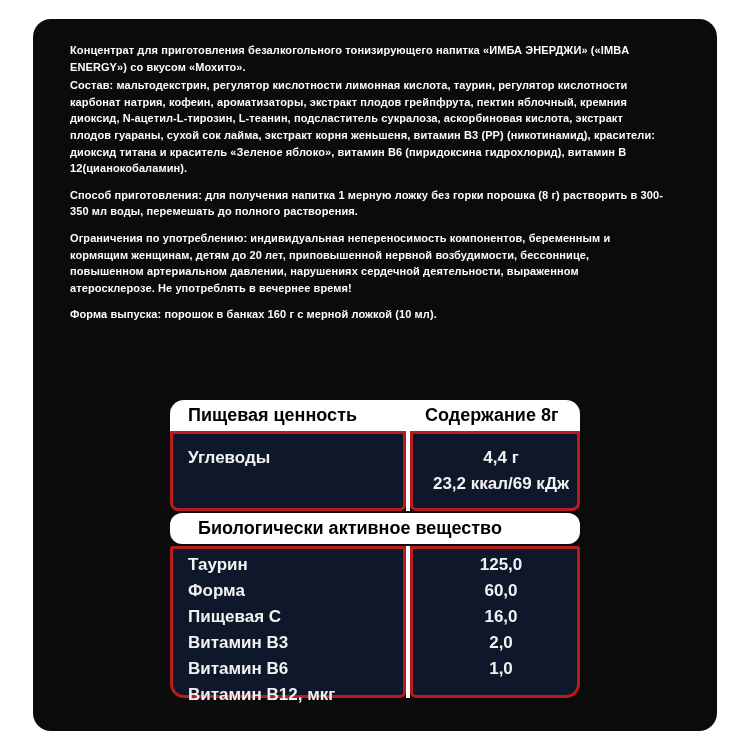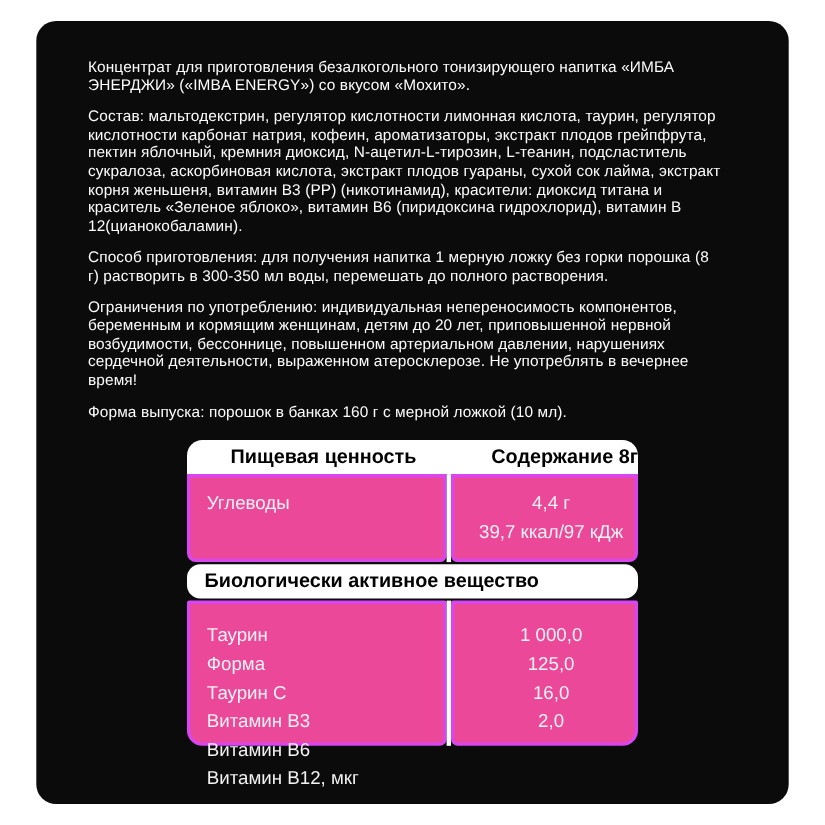--- a/index.html
+++ b/index.html
@@ -27,76 +27,76 @@
     border-radius: 18px;
   }
   .content {
     position: absolute;
     left: 35px;
     top: 21px;
     width: 600px;
   }
   .block { margin-bottom: 10px; }
   .block p {
-    margin: 12px;
+    margin: 2px;
     color: #fdfdfd;
-    font-size: 14px;
+    font-size: 11px;
     line-height: 16.6px;
-    font-weight: normal;
+    font-weight: bold;
     letter-spacing: 0.1px;
   }
   
   .nutri {
     position: absolute;
     left: 137px;
     top: 381px;
     width: 410px;
   }
   .band {
     background: #ffffff;
     color: #000000;
     font-weight: bold;
     font-size: 18px;
     height: 31px;
     line-height: 31px;
     display: flex;
     box-sizing: border-box;
   }
-  .band1 { border-radius: 14px 14px 0 0; justify-content: flex-end; }
+  .band1 { border-radius: 14px 14px 0 0; }
   .band1 .hl {
     width: 240px;
     padding-left: 18px;
     box-sizing: border-box;
   }
   .band1 .hr { padding-left: 15px; }
   .band2 {
     border-radius: 12px;
     margin: 2px 0;
-    padding-left: 16px;
+    padding-left: 28px;
   }
   .cells { display: flex; }
   .divider {
     width: 4px;
     background: #ffffff;
     flex: 0 0 4px;
   }
   .cell {
-    background: #ec4899;
-    border: 3px solid #d946ef;
+    background: #0f172a;
+    border: 3px solid #b91c1c;
     box-sizing: border-box;
     color: #f2f2f2;
     font-size: 17px;
-    font-weight: normal;
+    font-weight: bold;
   }
   .cell-l { width: 236px; flex: 0 0 236px; }
   .cell-r { flex: 1; text-align: center; }
   .sec1 .cell { height: 80px; padding-top: 11px; }
   .sec1 .cell-l { border-radius: 0 0 6px 8px; }
   .sec1 .cell-r { border-radius: 0 0 8px 6px; }
-  .sec2 .cell { height: 132px; padding-top: 16px; }
+  .sec2 .cell { height: 152px; padding-top: 3px; }
   .sec2 .cell-l { border-radius: 2px 2px 6px 14px; }
   .sec2 .cell-r { border-radius: 2px 2px 14px 6px; }
   .row {
     line-height: 26px;
     white-space: nowrap;
   }
   .cell-l .row { padding-left: 15px; }
   .cell-r .row { padding-left: 12px; }
 </style>
 </head>
@@ -128,41 +128,42 @@
         <span class="hr">Содержание 8г</span>
       </div>
 
       <div class="cells sec1">
         <div class="cell cell-l">
           <div class="row">Углеводы</div>
         </div>
         <div class="divider"></div>
         <div class="cell cell-r">
           <div class="row">4,4 г</div>
-          <div class="row">39,7 ккал/97 кДж</div>
+          <div class="row">23,2 ккал/69 кДж</div>
         </div>
       </div>
 
       <div class="band band2">
         <span>Биологически активное вещество</span>
       </div>
 
       <div class="cells sec2">
         <div class="cell cell-l">
           <div class="row">Таурин</div>
           <div class="row">Форма</div>
-          <div class="row">Таурин С</div>
+          <div class="row">Пищевая С</div>
           <div class="row">Витамин В3</div>
           <div class="row">Витамин В6</div>
           <div class="row">Витамин В12, мкг</div>
         </div>
         <div class="divider"></div>
         <div class="cell cell-r">
-          <div class="row">1 000,0</div>
           <div class="row">125,0</div>
+          <div class="row">60,0</div>
           <div class="row">16,0</div>
           <div class="row">2,0</div>
+          <div class="row">1,0</div>
         </div>
       </div>
 
     </div>
   </div>
 </div>
 
 </body></html>

